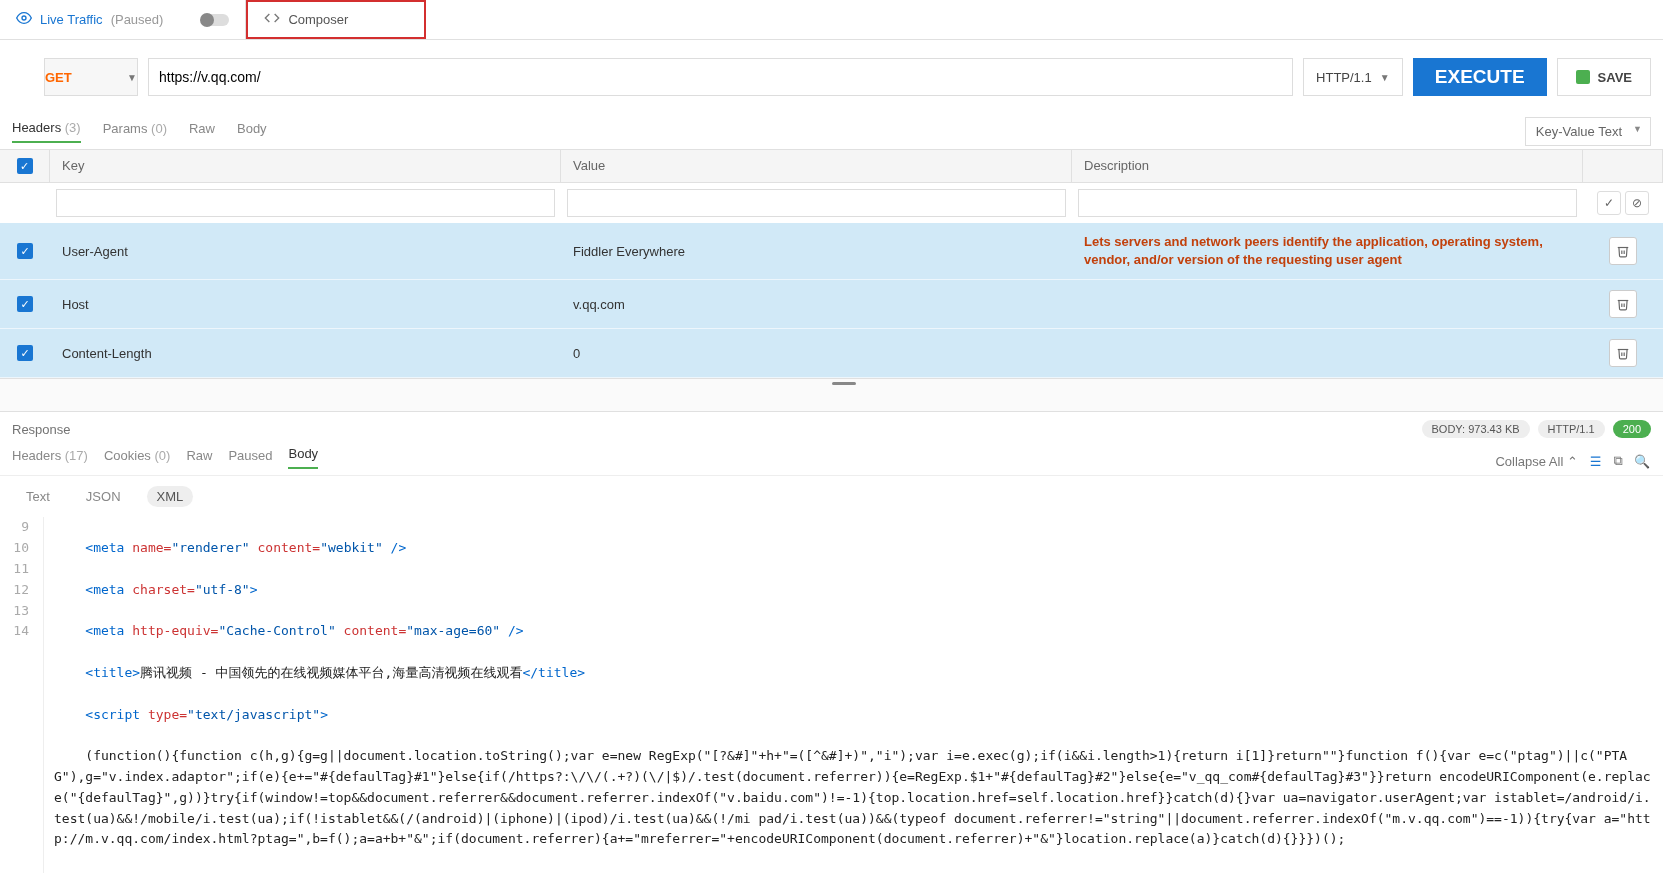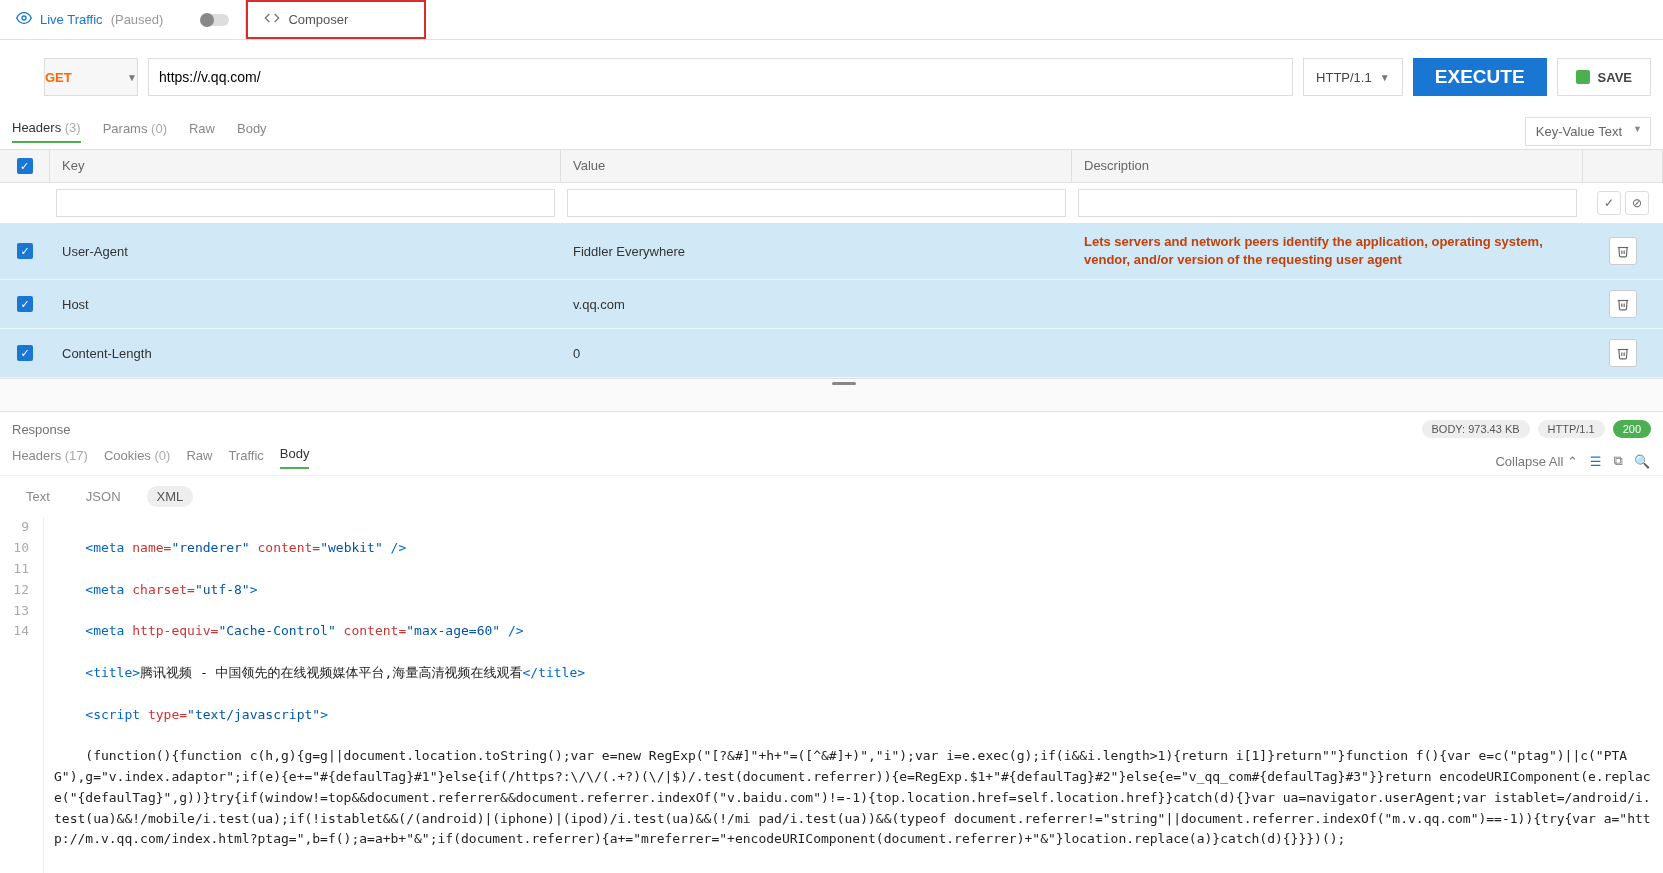--- a/index.html
+++ b/index.html
@@ -203,21 +203,21 @@
     <span class="pill">BODY: 973.43 KB</span>
     <span class="pill">HTTP/1.1</span>
     <span class="pill green">200</span>
   </div>
 </div>
 
 <div class="resp-tabs">
   <div class="resp-tab"><span>Headers</span> <span class="count">(17)</span></div>
   <div class="resp-tab"><span>Cookies</span> <span class="count">(0)</span></div>
   <div class="resp-tab">Raw</div>
-  <div class="resp-tab">Traffic</div>
+  <div class="resp-tab">Paused</div>
   <div class="resp-tab active">Body</div>
   <div class="resp-tools">
     <span><span>Collapse All</span> <span>⌃</span></span>
     <span class="tool-icon" style="color:#1976d2">☰</span>
     <span class="tool-icon">⧉</span>
     <span class="tool-icon">🔍</span>
   </div>
 </div>
 
 <div class="body-tabs">

